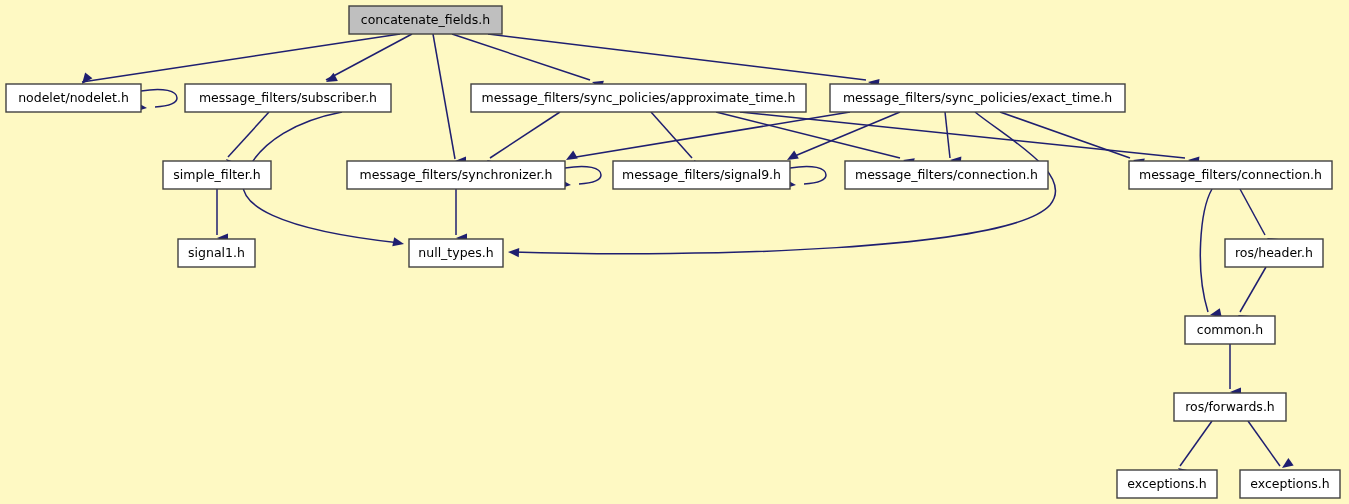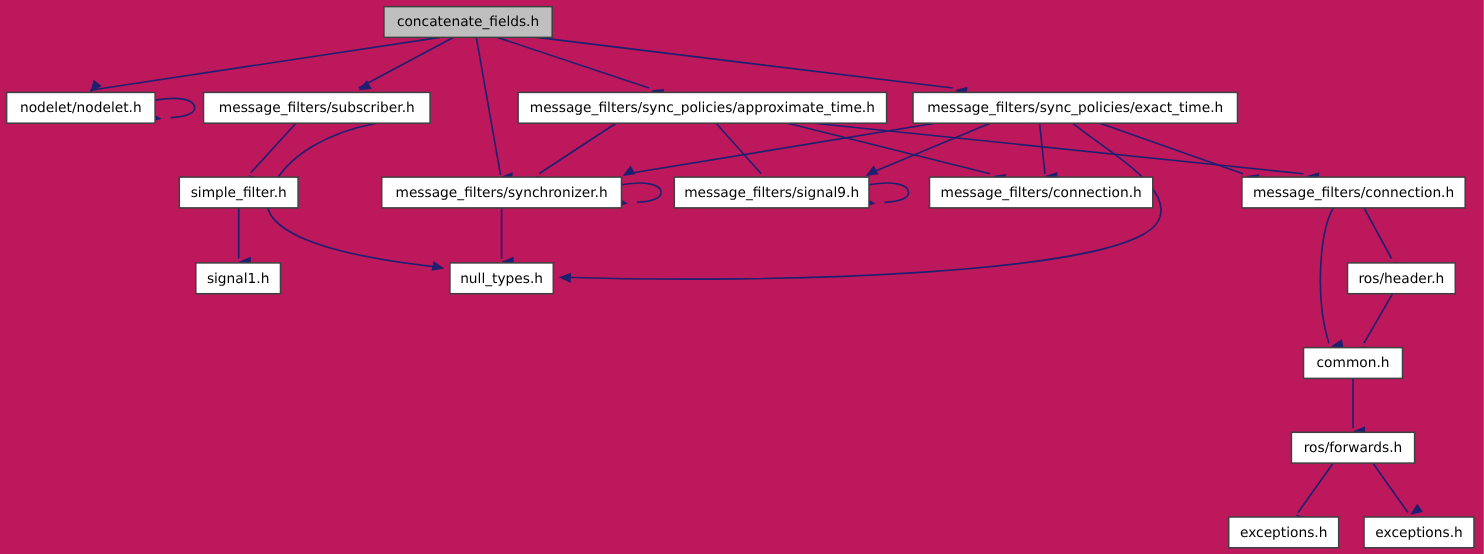--- a/index.html
+++ b/index.html
@@ -9,21 +9,21 @@
     background: #ffffff;
   }
   body {
     font-family: "DejaVu Sans", "Liberation Sans", sans-serif;
   }
   #graph-root {
     position: relative;
     width: 1349px;
     height: 504px;
     overflow: hidden;
-    background: #be185d;
+    background: #fef9c3;
   }
   svg.graph-canvas {
     display: block;
     width: 1349px;
     height: 504px;
   }
   .node-box {
     fill: #ffffff;
     stroke: #404040;
     stroke-width: 1.4;

